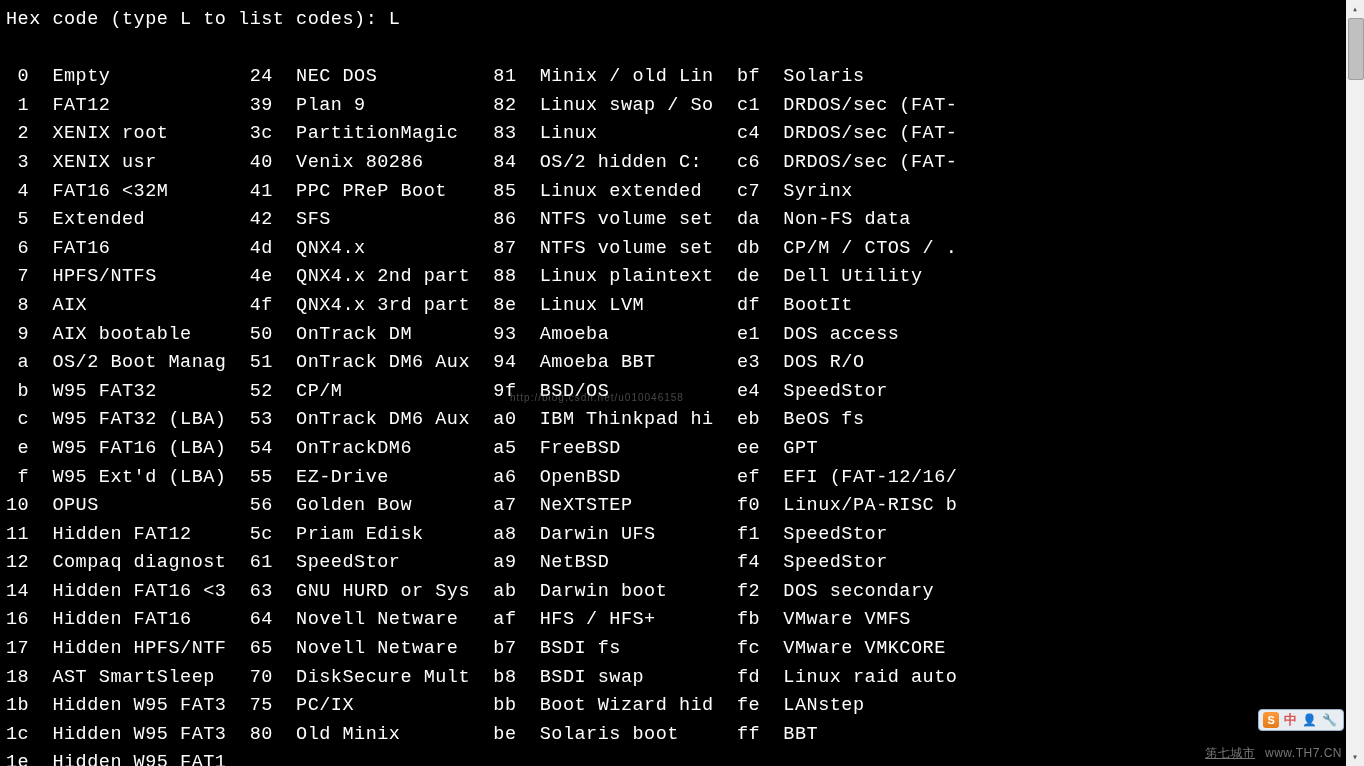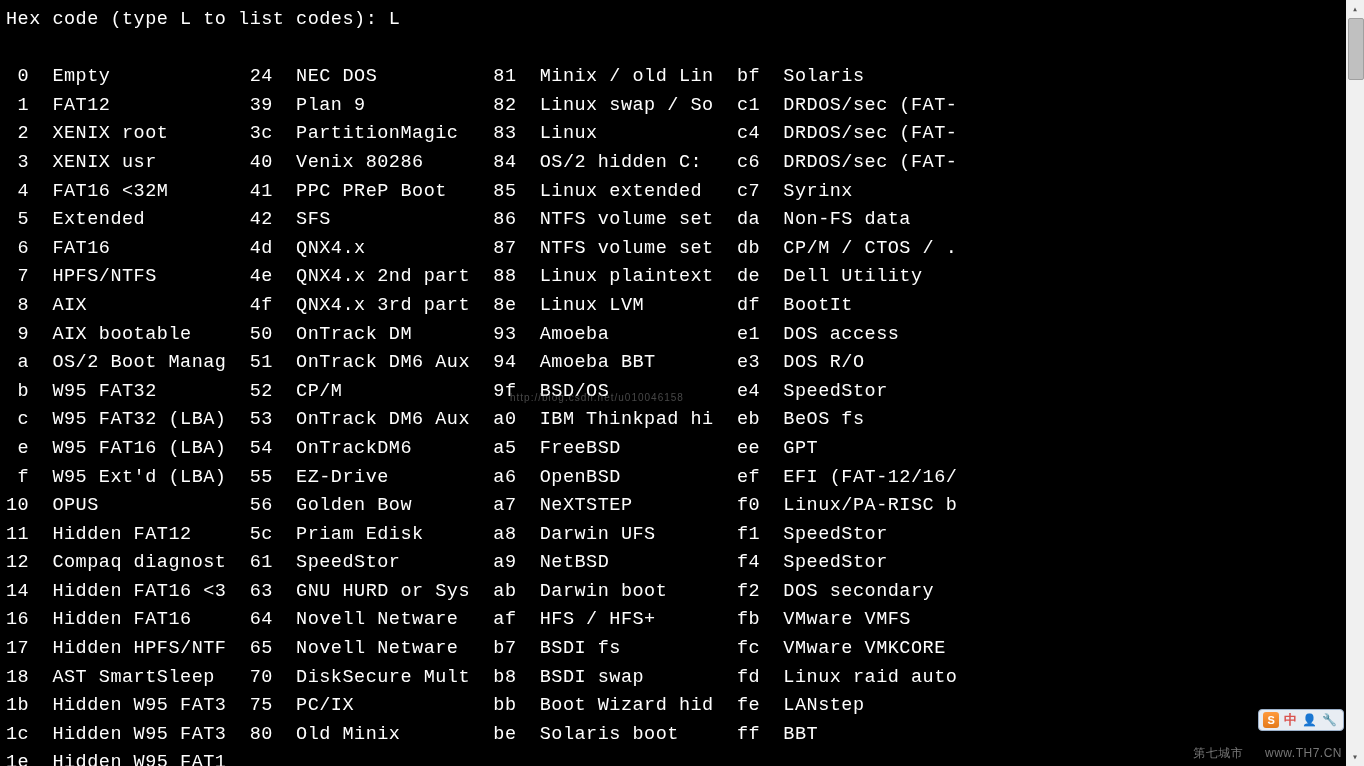--- a/index.html
+++ b/index.html
@@ -81,21 +81,21 @@
   #ime-badge .ico { color:#3a6cb0; font-size:12px;}
   #watermark {
     position:absolute;
     right:22px;
     bottom:4px;
     font-family: Arial, sans-serif;
     font-size:12px;
     color:#777;
     letter-spacing:0.5px;
   }
-  #watermark .cn { margin-right:18px; }
+  #watermark .cn { margin-right:6px;text-decoration:underline; }
   #center-wm {
     position:absolute;
     top:392px; left:510px;
     font-family: Arial, sans-serif;
     font-size:10px;
     color:rgba(130,130,130,0.55);
     letter-spacing:1px;
     pointer-events:none;
   }
 </style>

